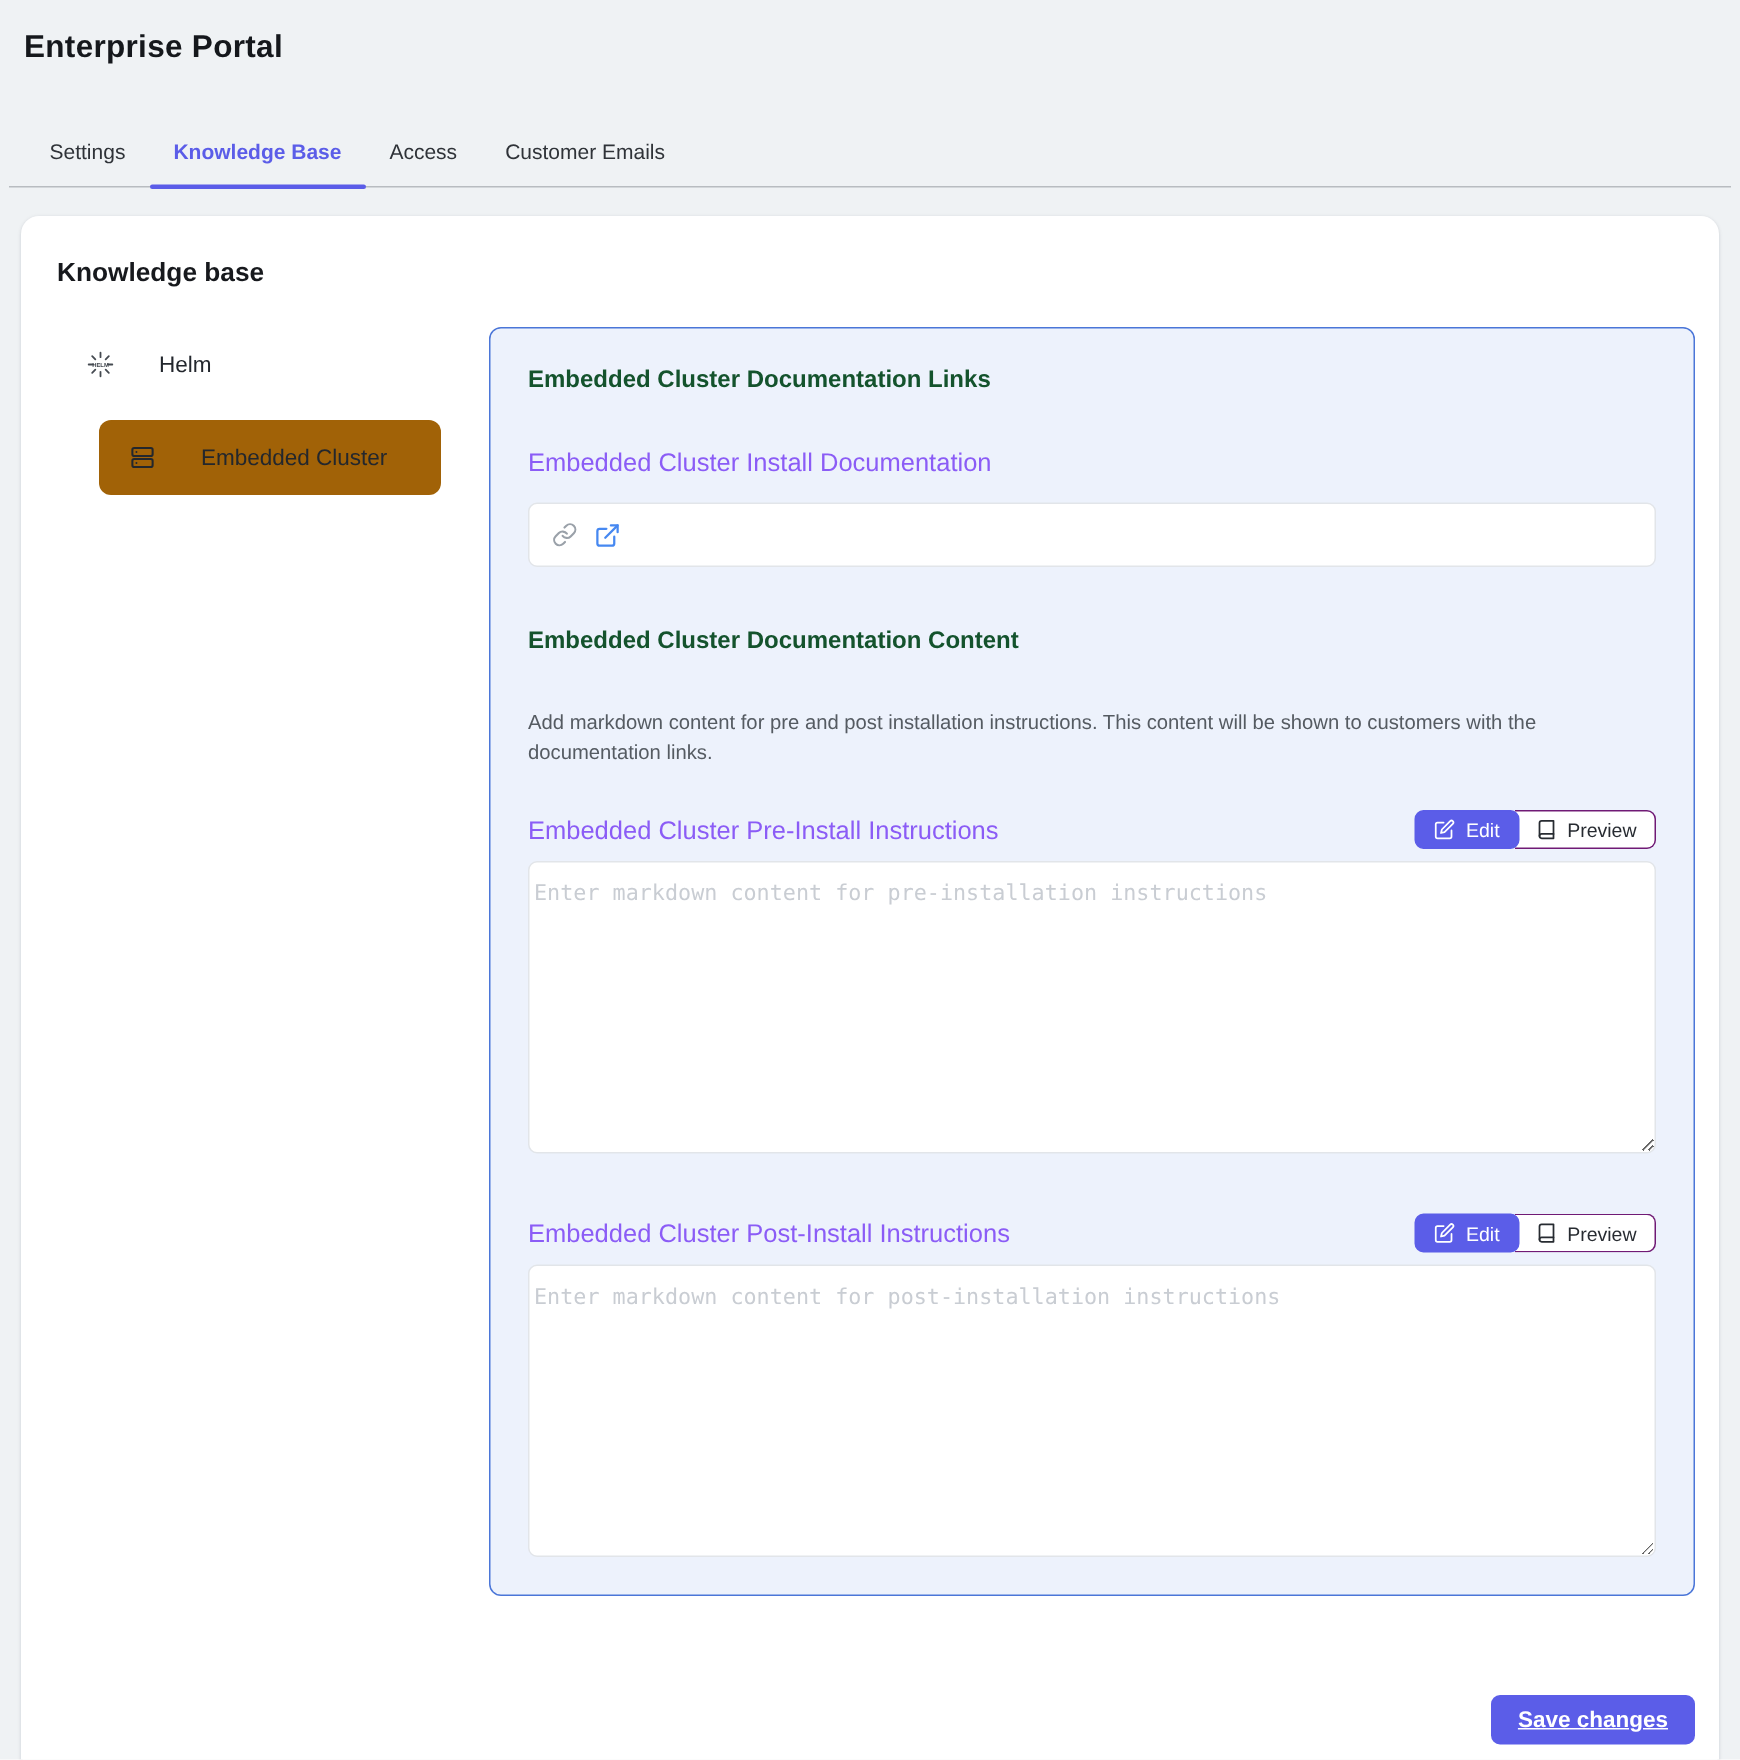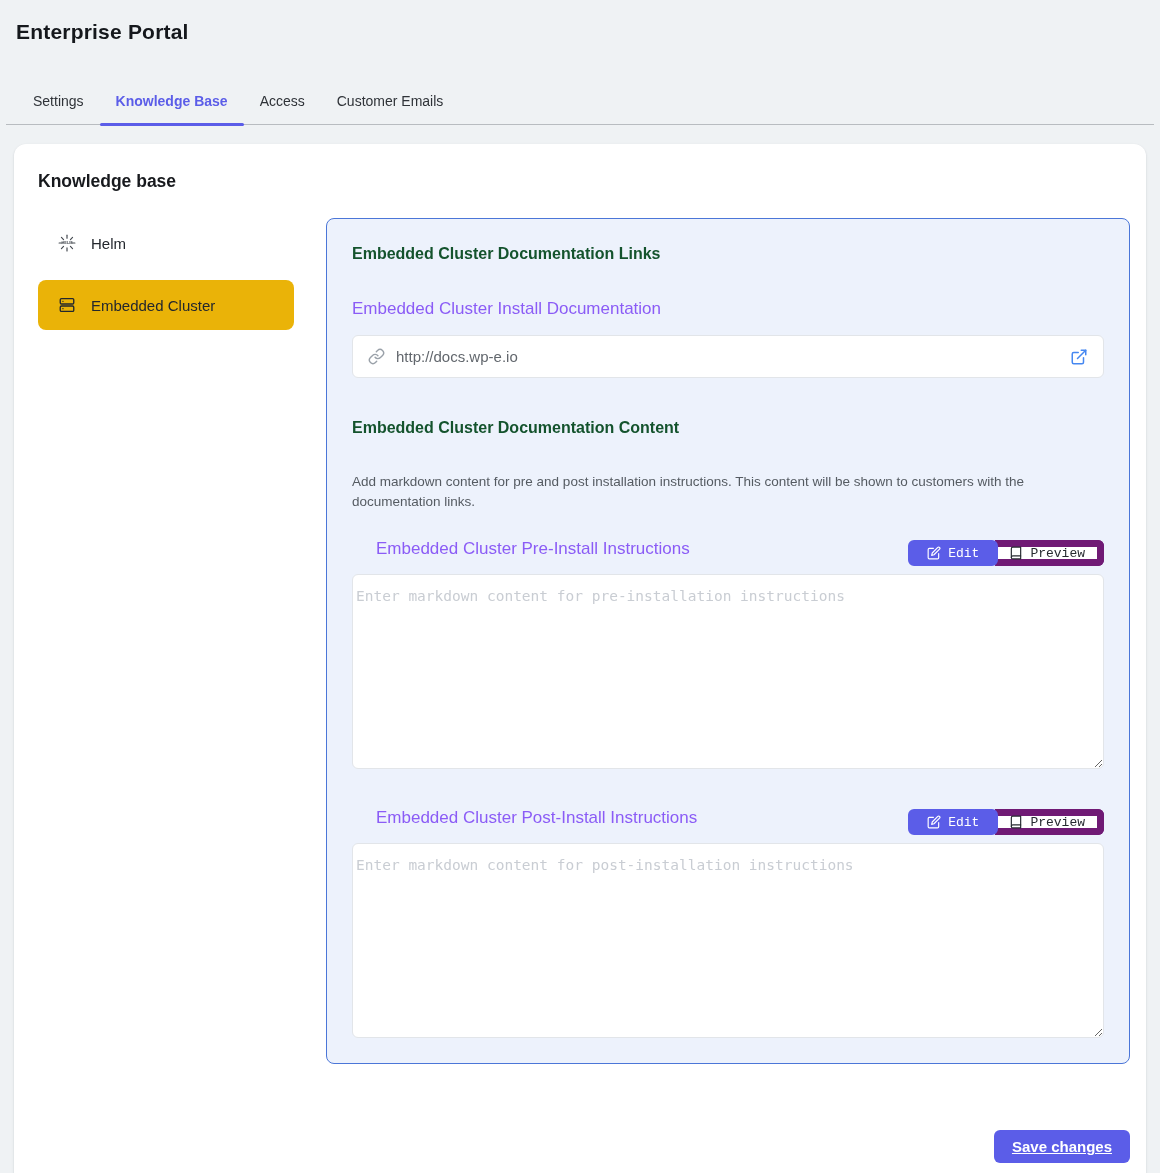--- a/index.html
+++ b/index.html
@@ -32,25 +32,25 @@
     padding:27px 16px 20px 24px; min-height:1100px;
   }
   .card-title { font-size:17.5px; font-weight:700; color:#17191d; }
   .card-desc { margin-top:10px; font-size:14px; color:#4f555b; line-height:18px; }
 
   .content-row { display:flex; margin-top:26px; align-items:flex-start; }
 
   
   .method-list { width:256px; flex:none; margin-right:32px; }
   .method-item {
-    display:flex; align-items:center; gap:15px; padding:16px 20px;
+    display:flex; align-items:center; gap:30px; padding:16px 20px;
     border-radius:8px; font-size:15px; font-weight:500; color:#23272d;
     cursor:pointer; margin-bottom:12px;
   }
-  .method-item.selected { background:#eab308; }
+  .method-item.selected { background:#a16207;margin-left:28px; }
   .method-item .mi-icon { width:18px; height:18px; flex:none; display:flex; align-items:center; justify-content:center; }
 
   
   .panel {
     flex:1; background:#edf2fc; border:1px solid #4b76d8; border-radius:8px;
     padding:25px; min-width:0;
   }
   .panel-h { font-size:16px; font-weight:700; color:#14532d; line-height:20px; }
   .field-label { font-size:17px; color:#8b5cf6; line-height:17px; }
   .panel .lbl-links { margin-top:36px; }
@@ -61,28 +61,28 @@
   }
   .url-field input {
     flex:1; border:none; outline:none; font-size:15px; color:#62676d;
     font-family:"Liberation Sans", sans-serif; background:transparent;
   }
   .ext-link-btn { background:none; border:none; cursor:pointer; display:flex; padding:0; }
 
   .content-h { margin-top:40px; }
   .content-desc { margin-top:34px; font-size:13.5px; color:#555b62; line-height:20px; max-width:760px; }
 
-  .label-row { margin-top:28px; display:flex; align-items:flex-start; justify-content:space-between;margin-left:24px; }
+  .label-row { margin-top:28px; display:flex; align-items:center; justify-content:space-between; }
   .label-row.second { margin-top:40px; }
 
   .mode-toggle { display:flex; }
   .mode-btn {
     height:26px; display:flex; align-items:center; gap:7px; font-size:13px;
-    padding:0 12px; cursor:pointer; border:7px solid #701a75; background:#fff; color:#272b31;
-    font-family:Liberation Mono, monospace;
+    padding:0 12px; cursor:pointer; border:1px solid #701a75; background:#fff; color:#272b31;
+    font-family:Liberation Sans, sans-serif;
   }
   .mode-btn.edit {
     background:#5b5de8; border-color:#5b5de8; color:#fff; border-radius:6px;
     position:relative; z-index:1; margin-right:-3px;
   }
   .mode-btn.preview { border-radius:0 6px 6px 0; border-left:none; padding-left:14px; }
 
   .md-textarea {
     margin-top:8px; width:100%; height:195px; background:#fff;
     border:1px solid #e2e5e9; border-radius:6px; padding:13px 3px;
@@ -157,21 +157,20 @@
 
       <div class="field-label lbl-links">Embedded Cluster Install Documentation</div>
 
       <div class="url-field">
         <span>
           <svg width="17" height="17" viewBox="0 0 24 24" fill="none" stroke="#9aa1a9" stroke-width="2" stroke-linecap="round" stroke-linejoin="round">
             <path d="M10 13a5 5 0 0 0 7.54.54l3-3a5 5 0 0 0-7.07-7.07l-1.72 1.71"></path>
             <path d="M14 11a5 5 0 0 0-7.54-.54l-3 3a5 5 0 0 0 7.07 7.07l1.71-1.71"></path>
           </svg>
         </span>
-        <input type="text" value="http://docs.wp-e.io" style="">
         <button class="ext-link-btn">
           <svg width="18" height="18" viewBox="0 0 24 24" fill="none" stroke="#4688f1" stroke-width="2" stroke-linecap="round" stroke-linejoin="round">
             <path d="M18 13v6a2 2 0 0 1-2 2H5a2 2 0 0 1-2-2V8a2 2 0 0 1 2-2h6"></path>
             <polyline points="15 3 21 3 21 9"></polyline>
             <line x1="10" y1="14" x2="21" y2="3"></line>
           </svg>
         </button>
       </div>
 
       <div class="panel-h content-h">Embedded Cluster Documentation Content</div>

